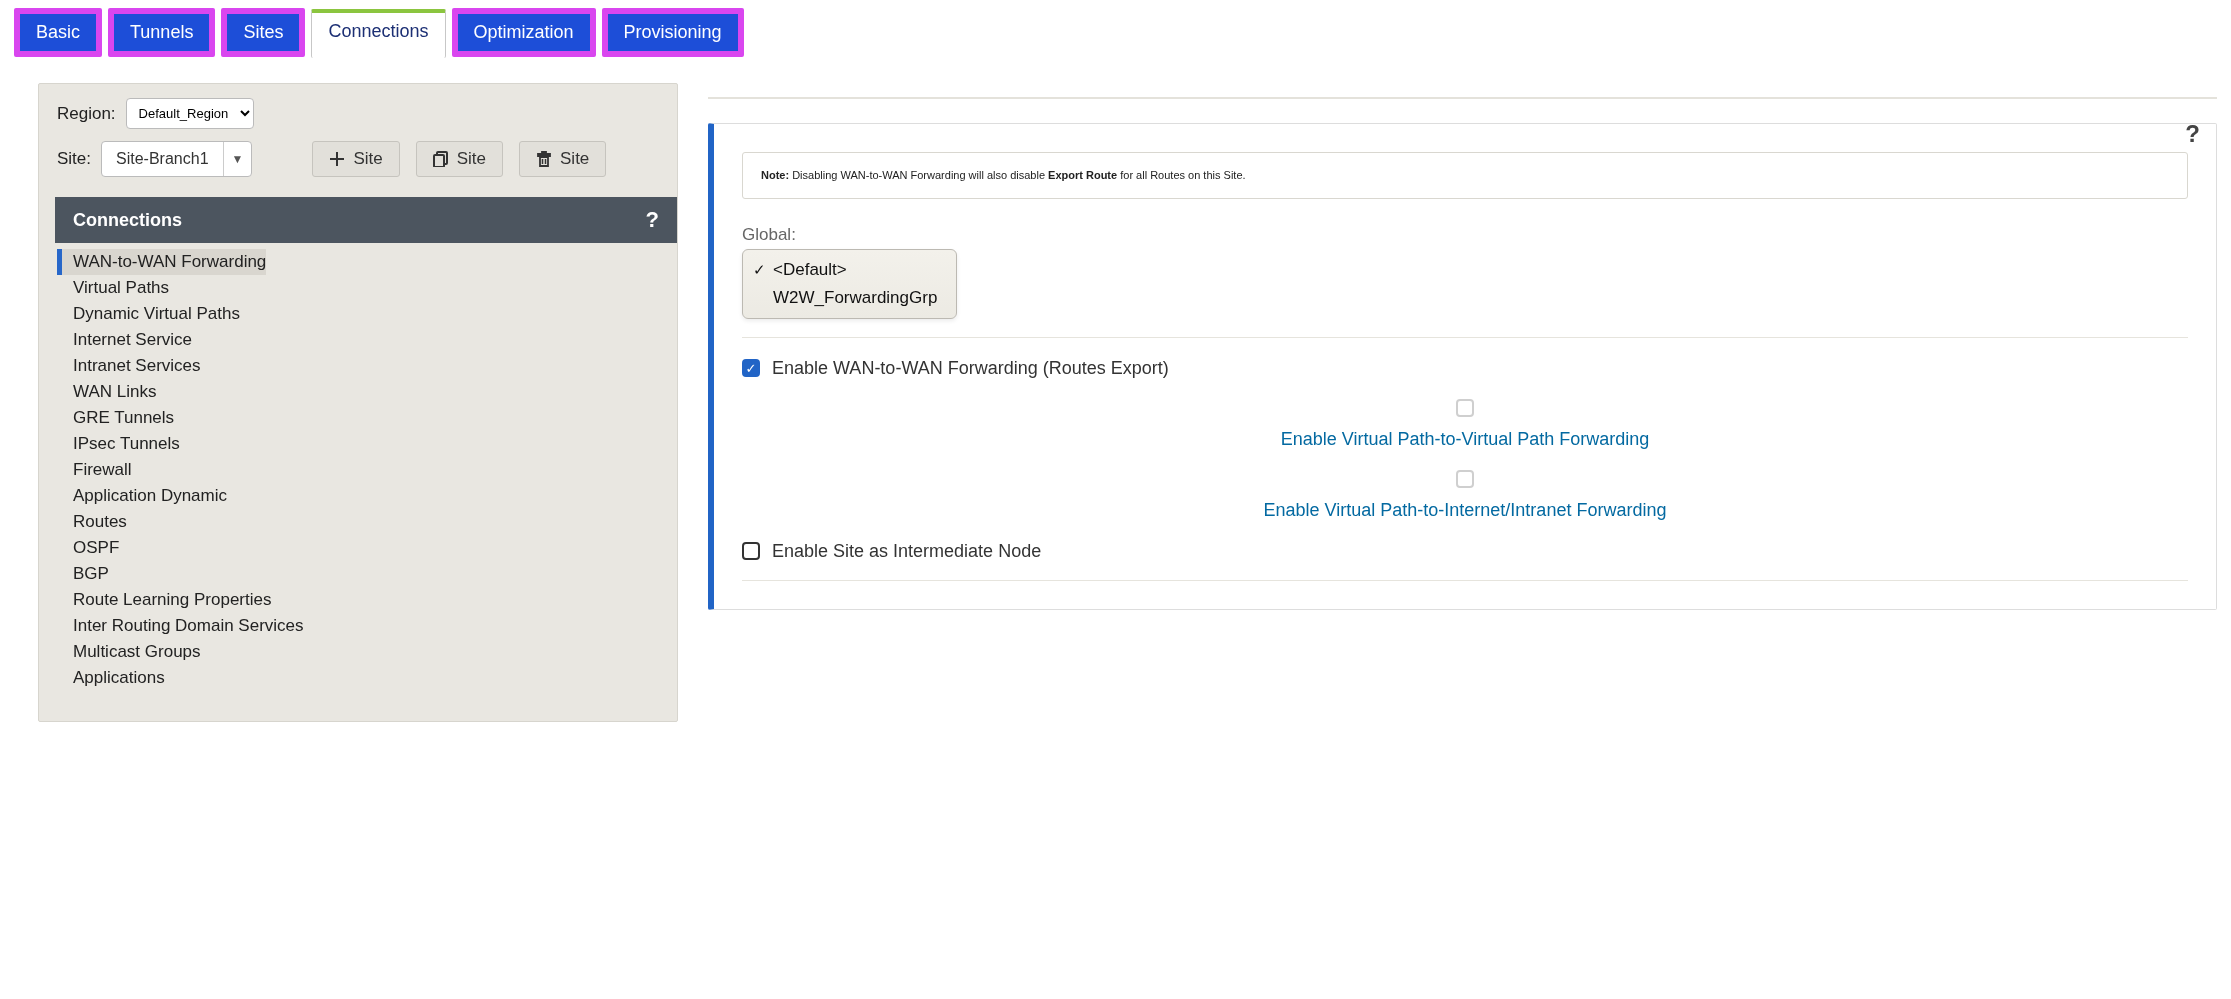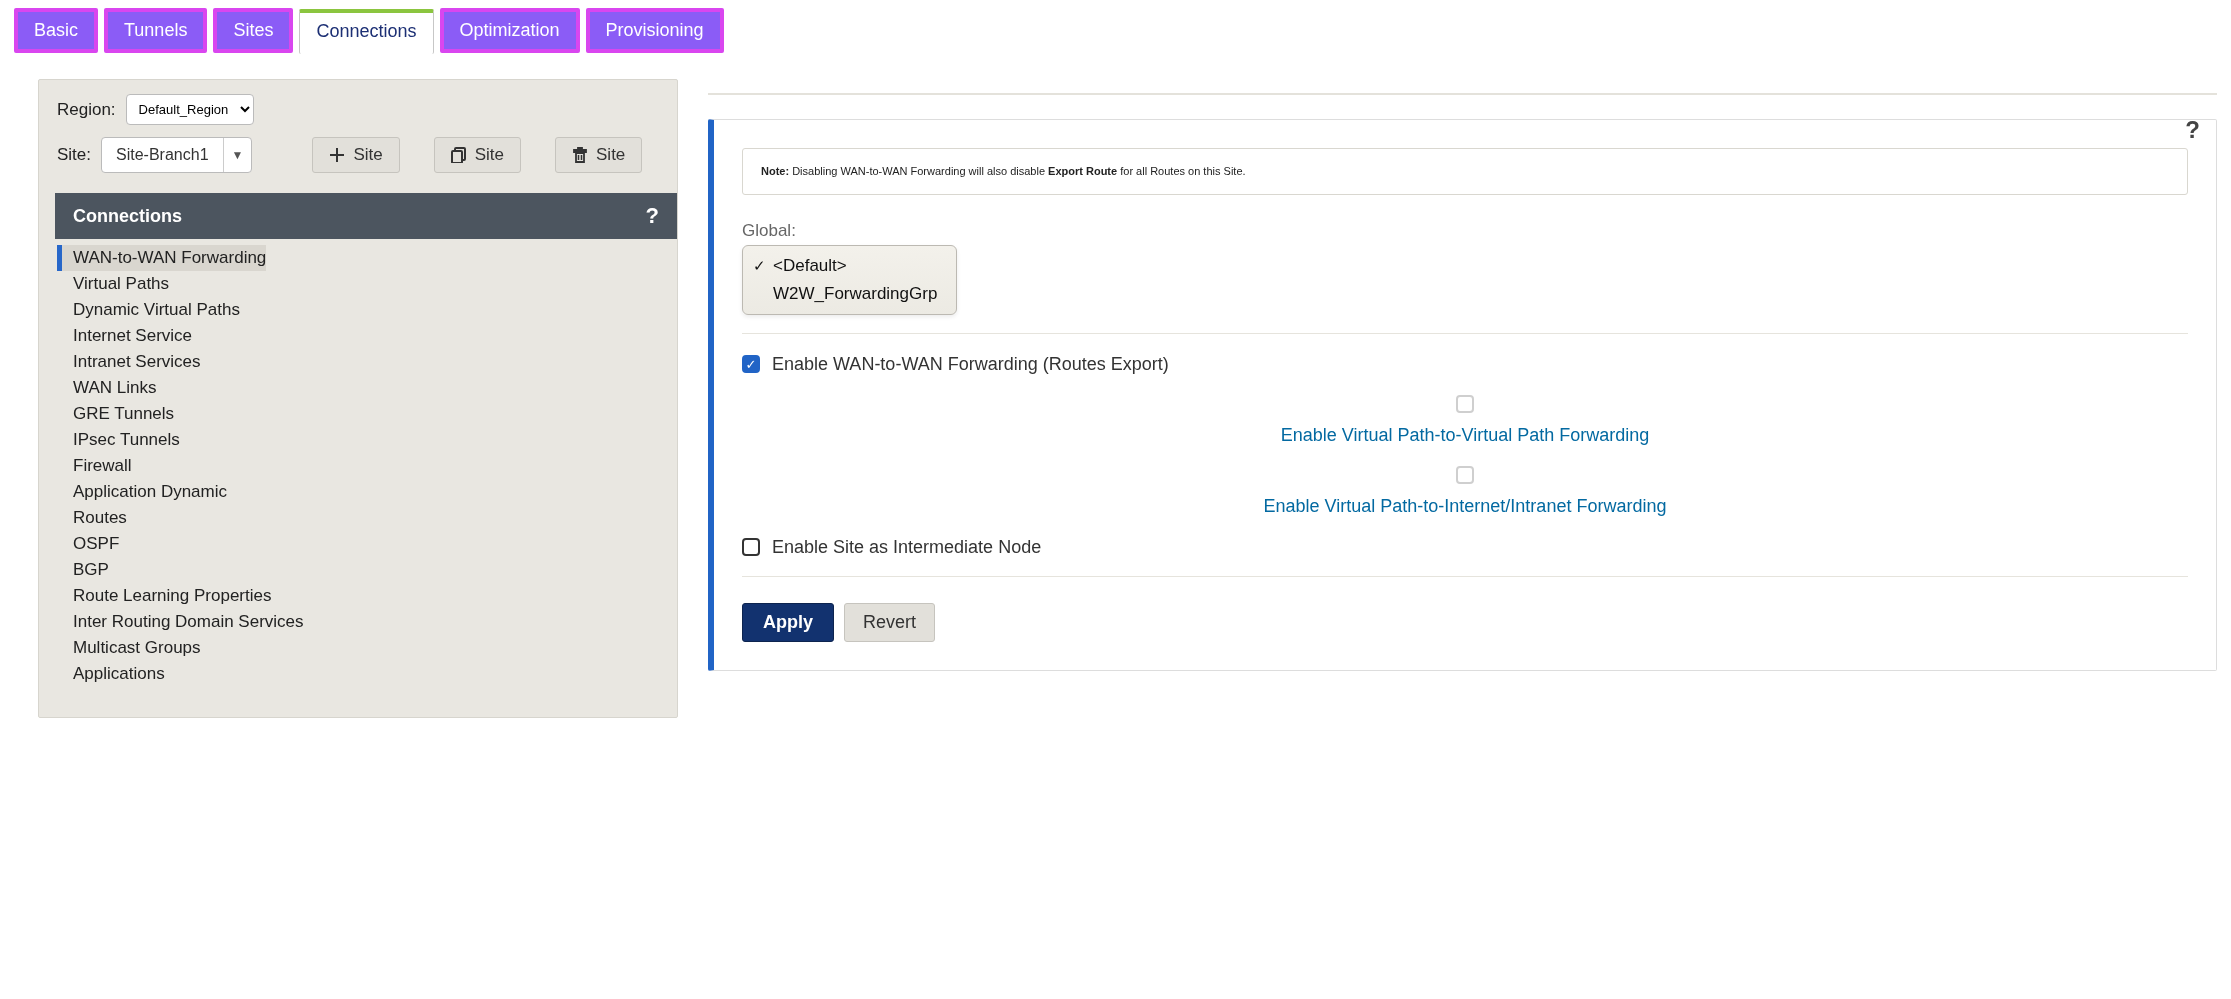--- a/index.html
+++ b/index.html
@@ -8,23 +8,23 @@
       font-size: 15px;
       color: #333;
       background: #fff;
     }
     .tabbar {
       display: flex;
       gap: 6px;
       padding: 8px 14px 0 14px;
     }
     .tab {
-      background: #8b5cf6;
+      background: #1d4ed8;
       color: #fff;
-      border: 4px solid #d946ef;
+      border: 6px solid #d946ef;
       border-radius: 2px;
       padding: 8px 16px;
       font-size: 18px;
       cursor: pointer;
     }
     .tab.active {
       background: #fff;
       color: #1c2f74;
       border: 1px solid #c7c7c7;
       border-top: 4px solid #8bc53f;
@@ -87,21 +87,21 @@
       gap:8px;
       background:#e2e0da;
       border:1px solid #c6c4be;
       border-radius:3px;
       padding: 7px 16px;
       font-size:17px;
       color:#333;
       cursor:pointer;
     }
     .btn-grey .ico { font-size:16px; display:inline-flex; }
-    .row-site-actions { display:flex; gap:34px; margin-left: 50px; text-align: right;}
+    .row-site-actions { display:flex; gap:16px; margin-left: 50px; text-align: right;}
     .section-header {
       background:#4c555f;
       color:#fff;
       font-weight:600;
       font-size:18px;
       padding:10px 18px;
       display:flex;
       justify-content:space-between;
       align-items:center;
       margin: 0 0 6px 16px;
@@ -363,21 +363,17 @@
         <span>Enable Virtual Path-to-Internet/Intranet Forwarding</span>
       </div>
 
       <div class="check-row">
         <span class="cbox" style="border-color:#333"></span>
         <span>Enable Site as Intermediate Node</span>
       </div>
 
       <hr class="sep">
 
-      <div class="btn-row">
-        <button class="btn-primary">Apply</button>
-        <button class="btn-default">Revert</button>
-      </div>
 
     </div>
   </div>
 
 </div>
 
 </body></html>

